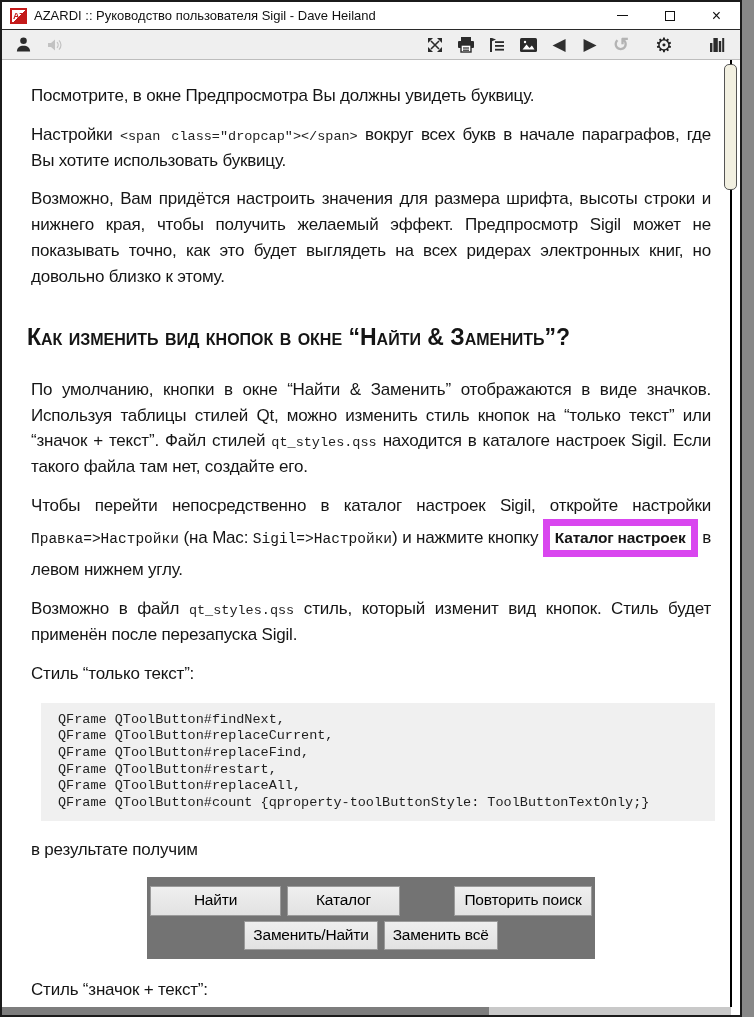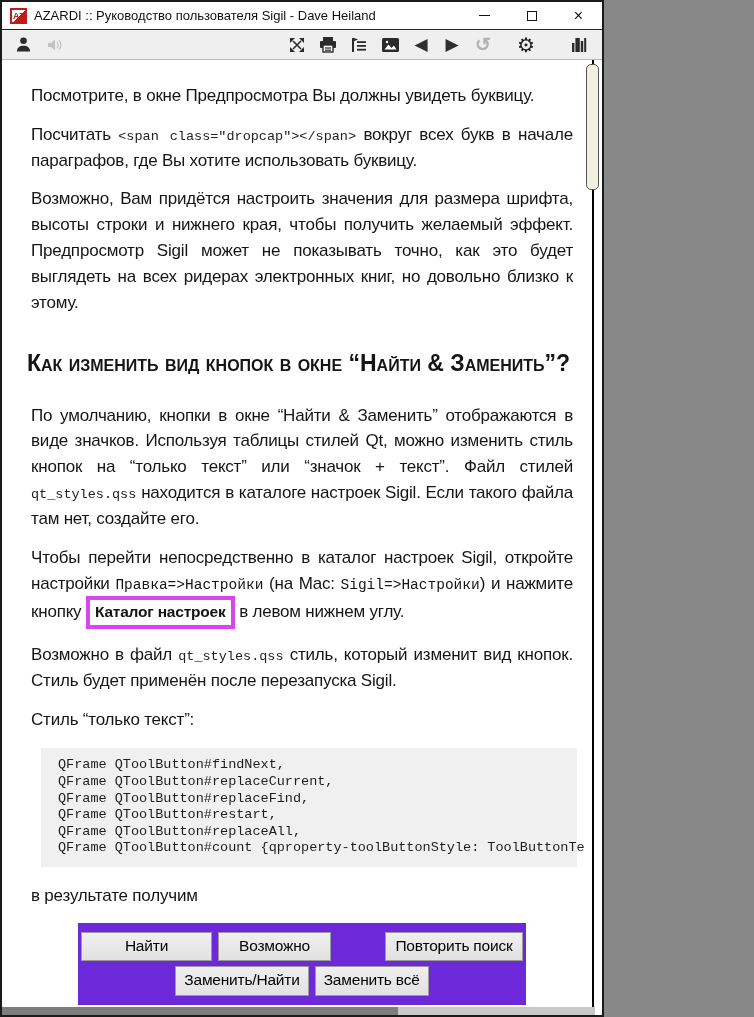--- a/index.html
+++ b/index.html
@@ -1,21 +1,21 @@
 <!DOCTYPE html>
 <html lang="ru"><head>
 <meta charset="utf-8">
 <style>
   * { box-sizing: border-box; margin: 0; padding: 0; }
   html,body { background:#888; }
   body { font-family: "Liberation Sans", sans-serif; }
 
   .window {
     position: relative;
-    width: 604px; height: 1017px;
+    width: 742px; height: 1017px;
     background: #fff;
     border: 2px solid #1b1b1b;
     overflow: hidden;
     display: flex; flex-direction: column;
   }
 
   
   .titlebar {
     height: 27px; flex: 0 0 27px;
     background: #fff;
@@ -88,21 +88,21 @@
   code.inline {
     font-family: "Liberation Mono", monospace;
     font-size: 13.5px; letter-spacing: 0; color: #222;
   }
   .boldmono {
     font-family: "Liberation Mono", monospace;
     font-weight: normal; font-size: 14.5px; letter-spacing: 0;
   }
   .btn-sample {
     display: inline-block;
-    border: 4px solid #d946ef;
+    border: 7px solid #d946ef;
     padding: 0 5px 1px 5px;
     font-weight: bold; font-size: 15.5px;
     letter-spacing: -0.2px;
     white-space: nowrap;
   }
   .codeblock {
     background: #f0f0f0;
     margin: 16px 0 16px 14px;
     padding: 9px 0 10px 17px;
     font-family: "Liberation Mono", monospace;
@@ -110,21 +110,21 @@
     color: #1e1e1e; letter-spacing: 0;
     white-space: pre;
     text-align: left;
   }
   .result-line { margin: 16px 0 12px 0; }
 
   
   .btn-image {
     width: fit-content;
     margin: 14px auto 18px auto;
-    background: #6d28d9;
+    background: #737373;
     padding: 4px 3px;
   }
   .btn-image .row { display: flex; gap: 6px; margin: 5px 0; justify-content: center; }
   .qt-btn {
     background: linear-gradient(#efefef,#e2e2e2);
     border: 1px solid #9a9a9a;
     font-size: 15.5px; color: #000;
     padding: 1px 8px 3px 8px;
     text-align: center; white-space: nowrap;
     letter-spacing: -0.2px;
@@ -255,21 +255,21 @@
         </svg>
       </div>
     </div>
   </div>
 
   <div class="content">
     <div class="content-inner doc">
 
       <p>Посмотрите, в окне Предпросмотра Вы должны увидеть буквицу.</p>
 
-      <p><span>Посчитать </span><code class="inline">&lt;span class="dropcap"&gt;&lt;/span&gt;</code><span> вокруг всех букв в начале параграфов, где Вы хотите использовать буквицу.</span></p>
+      <p><span>Настройки </span><code class="inline">&lt;span class="dropcap"&gt;&lt;/span&gt;</code><span> вокруг всех букв в начале параграфов, где Вы хотите использовать буквицу.</span></p>
 
       <p>Возможно, Вам придётся настроить значения для размера шрифта, высоты строки и нижнего края, чтобы получить желаемый эффект. Предпросмотр Sigil может не показывать точно, как это будет выглядеть на всех ридерах электронных книг, но довольно близко к этому.</p>
 
       <h2>Как изменить вид кнопок в окне “Найти &amp; Заменить”?</h2>
 
       <p><span>По умолчанию, кнопки в окне “Найти &amp; Заменить” отображаются в виде значков. Используя таблицы стилей Qt, можно изменить стиль кнопок на “только текст” или “значок + текст”. Файл стилей </span><code class="inline">qt_styles.qss</code><span> находится в каталоге настроек Sigil. Если такого файла там нет, создайте его.</span></p>
 
       <p><span>Чтобы перейти непосредственно в каталог настроек Sigil, откройте настройки </span><span class="boldmono">Правка=&gt;Настройки</span><span> (на Mac: </span><span class="boldmono">Sigil=&gt;Настройки</span><span>) и нажмите кнопку </span><span class="btn-sample">Каталог настроек</span><span> в левом нижнем углу.</span></p>
 
       <p><span>Возможно в файл </span><code class="inline">qt_styles.qss</code><span> стиль, который изменит вид кнопок. Стиль будет применён после перезапуска Sigil.</span></p>
@@ -281,21 +281,21 @@
 QFrame QToolButton#replaceFind,
 QFrame QToolButton#restart,
 QFrame QToolButton#replaceAll,
 QFrame QToolButton#count {qproperty-toolButtonStyle: ToolButtonTextOnly;}</div>
 
       <p class="result-line">в результате получим</p>
 
       <div class="btn-image">
         <div class="row">
           <div class="qt-btn w1">Найти</div>
-          <div class="qt-btn w2">Возможно</div>
+          <div class="qt-btn w2">Каталог</div>
           <div class="qt-btn w3">Повторить поиск</div>
         </div>
         <div class="row">
           <div class="qt-btn w1">Заменить/Найти</div>
           <div class="qt-btn w2">Заменить всё</div>
         </div>
       </div>
 
       <p>Стиль “значок + текст”:</p>
 

